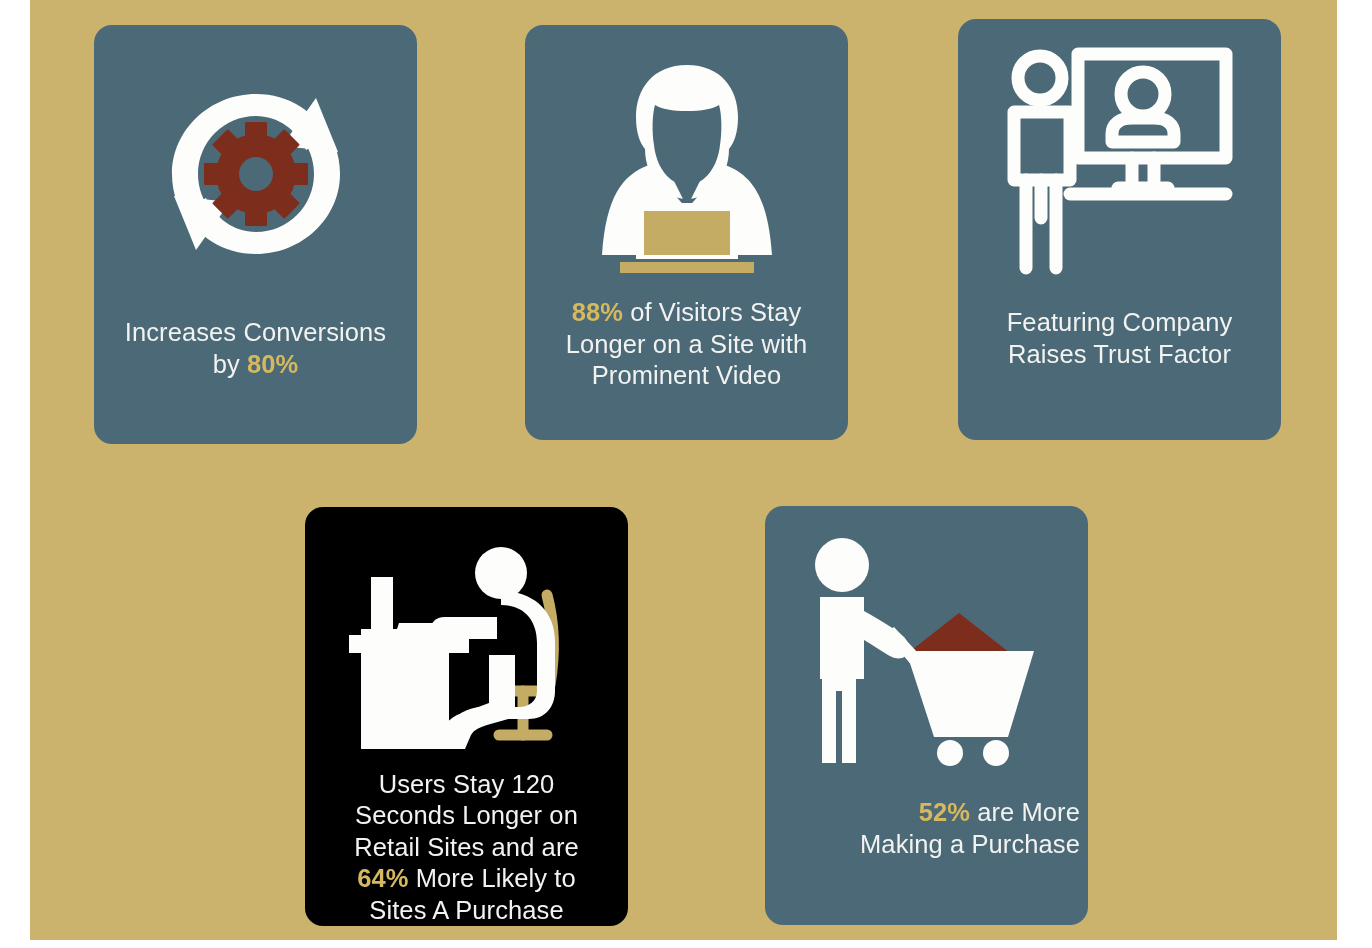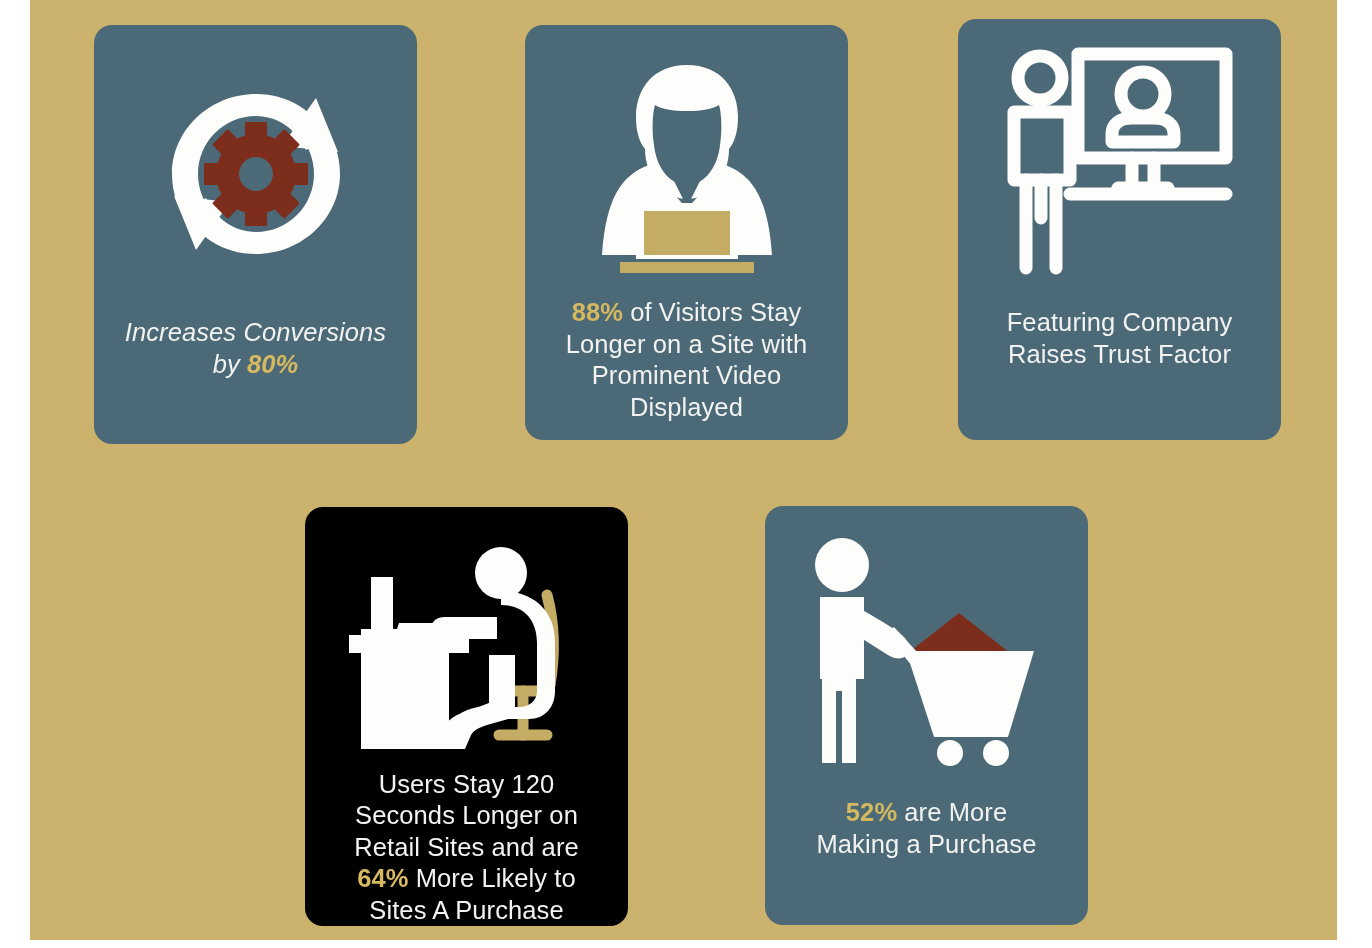--- a/index.html
+++ b/index.html
@@ -53,21 +53,21 @@
     box-sizing: border-box;
     letter-spacing: 0.1px;
   }
 
   .hl {
     color: #d6b95f;
     font-weight: bold;
   }
 
   
-  #card-1 { left: 64px;  top: 25px;  width: 323px; height: 419px; font-style: italic; }
+  #card-1 { left: 64px;  top: 25px;  width: 323px; height: 419px; }
   #card-2 { left: 495px; top: 25px;  width: 323px; height: 415px; }
   #card-3 { left: 928px; top: 19px;  width: 323px; height: 421px; }
   #card-4 { left: 275px; top: 507px; width: 323px; height: 419px; }
   #card-5 { left: 735px; top: 506px; width: 323px; height: 419px; }
 
   #card-1 .card-icon { height: 250px; padding-top: 28px; }
   #card-2 .card-icon { height: 238px; padding-top: 22px; }
   #card-3 .card-icon { height: 250px; padding-top: 18px; }
   #card-4 .card-icon { height: 235px; padding-top: 20px; }
   #card-5 .card-icon { height: 245px; padding-top: 20px; }
@@ -129,21 +129,20 @@
         <path fill="#fdfdfb" d="M44 144 L146 144 L146 200 L44 200 Z"></path>
         <rect x="52" y="152" width="86" height="44" fill="#c5ac65"></rect>
 
         <rect x="28" y="203" width="134" height="11" fill="#c5ac65"></rect>
       </svg>
     </div>
     <div class="card-text" style="color: rgb(242, 243, 241);">
         <div><span class="hl" style="color: rgb(214, 185, 95);">88%</span><span> of Visitors Stay</span></div>
         <div><span>Longer on a Site with</span></div>
         <div><span>Prominent Video</span></div>
-        <div><span>Displayed</span></div>
       </div>
   </div>
 
   <div class="card" id="card-3" style="background: rgb(76, 105, 119); align-items: flex-end;">
     <div class="card-icon">
       <svg width="240" height="240" viewBox="0 0 240 240" aria-hidden="true">
         <g fill="none" stroke="#fdfdfb" stroke-width="13" stroke-linejoin="round" stroke-linecap="round">
 
           <rect x="78" y="12" width="148" height="104"></rect>
 
@@ -221,19 +220,19 @@
         <path fill="#fdfdfb" d="M46 72 C60 78 76 88 92 98 C104 106 108 112 106 120 C104 128 96 130 86 124 C70 114 54 104 42 96 Z"></path>
 
         <path fill="#fdfdfb" d="M92 96 L116 122 L134 130 L116 142 L96 118 L78 106 Z"></path>
 
         <path fill="#fdfdfb" d="M104 120 L232 120 L206 206 L132 206 Z M120 136 L212 136 L194 190 L142 190 Z"></path>
 
         <circle cx="148" cy="222" r="13" fill="#fdfdfb"></circle>
         <circle cx="194" cy="222" r="13" fill="#fdfdfb"></circle>
       </svg>
     </div>
-    <div class="card-text" style="color: rgb(242, 243, 241);">
+    <div class="card-text" style="color: rgb(242, 243, 241); text-align: right;">
         <div><span class="hl" style="color: rgb(214, 185, 95);">52%</span><span> are More</span></div>
         <div><span>Making a Purchase</span></div>
       </div>
   </div>
 
 </div>
 
 </body></html>

